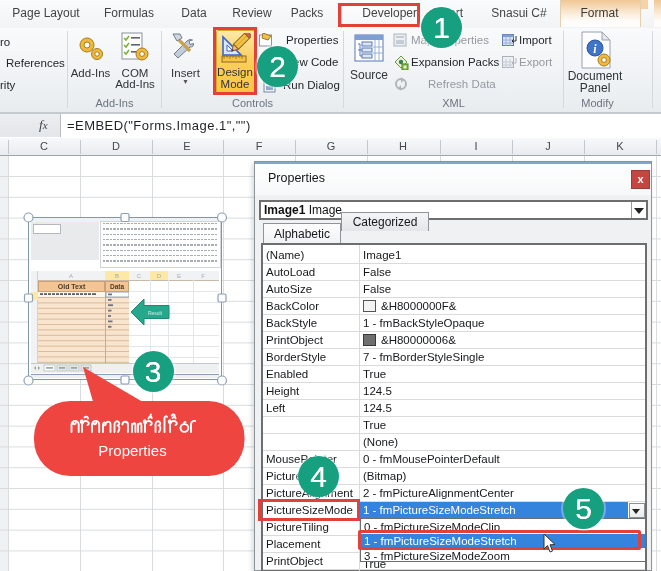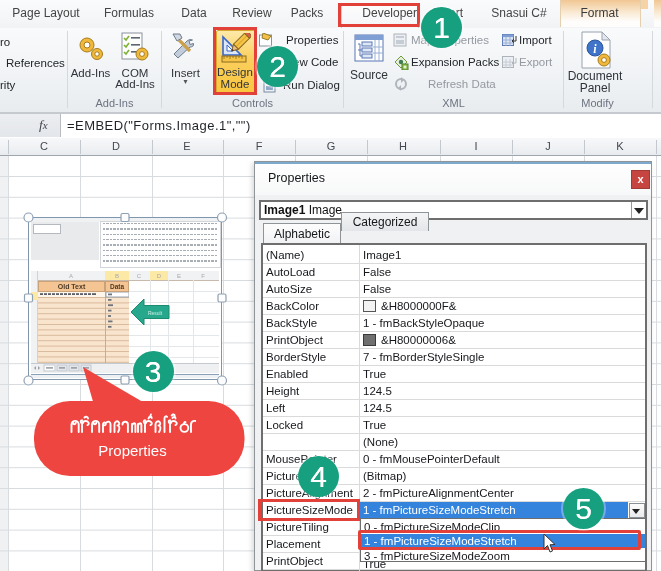--- a/index.html
+++ b/index.html
@@ -413,21 +413,20 @@
   <div class="abs" style="left:363px;top:334px;width:13px;height:12px;background:#6f6f6f;border:1px solid #3a3a3a;box-sizing:border-box;"></div>
   <div class="pval" style="top:332px;left:381px;">&amp;H80000006&amp;</div>
   <div class="pname" style="top:349px;">BorderStyle</div>
     <div class="pval" style="top:349px;">7 - fmBorderStyleSingle</div>
   <div class="pname" style="top:366px;">Enabled</div>
     <div class="pval" style="top:366px;">True</div>
   <div class="pname" style="top:383px;">Height</div>
     <div class="pval" style="top:383px;">124.5</div>
   <div class="pname" style="top:400px;">Left</div>
     <div class="pval" style="top:400px;">124.5</div>
-  <div class="pname" style="top:417px;">Locked</div>
     <div class="pval" style="top:417px;">True</div>
     <div class="pval" style="top:434px;">(None)</div>
   <div class="pname" style="top:451px;">MousePointer</div>
     <div class="pval" style="top:451px;">0 - fmMousePointerDefault</div>
   <div class="pname" style="top:468px;">Picture</div>
     <div class="pval" style="top:468px;">(Bitmap)</div>
   <div class="pname" style="top:485px;">PictureAlignment</div>
     <div class="pval" style="top:485px;">2 - fmPictureAlignmentCenter</div>
   <div class="pname" style="top:502px;">PictureSizeMode</div>
   <div class="abs" style="left:360px;top:502px;width:268px;height:17px;background:#3484dd;"></div>

